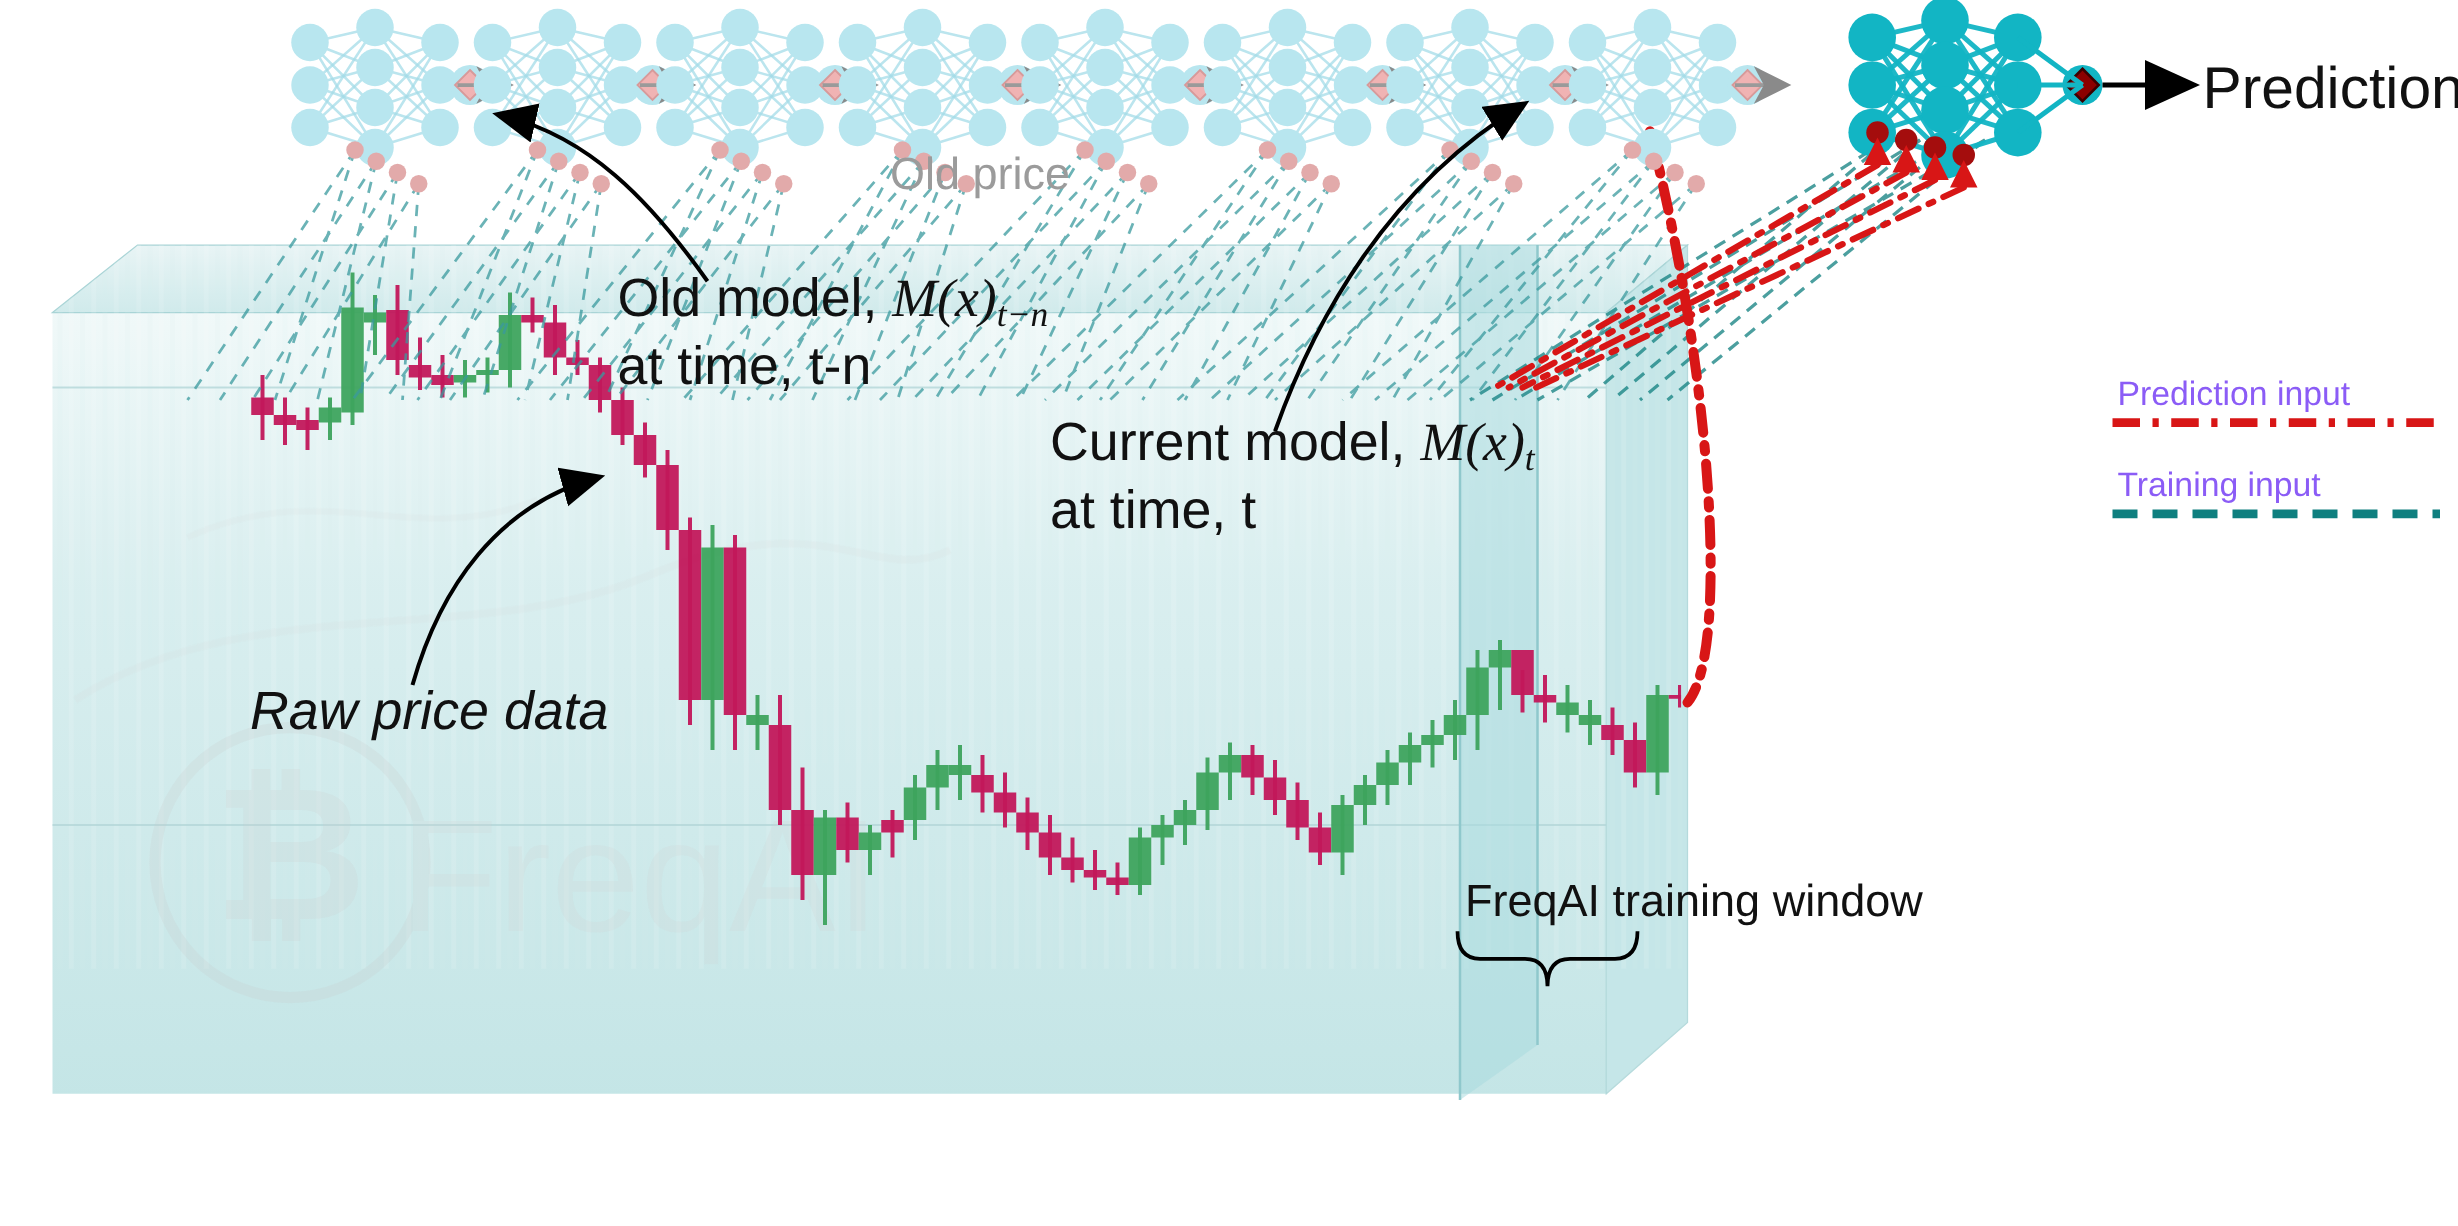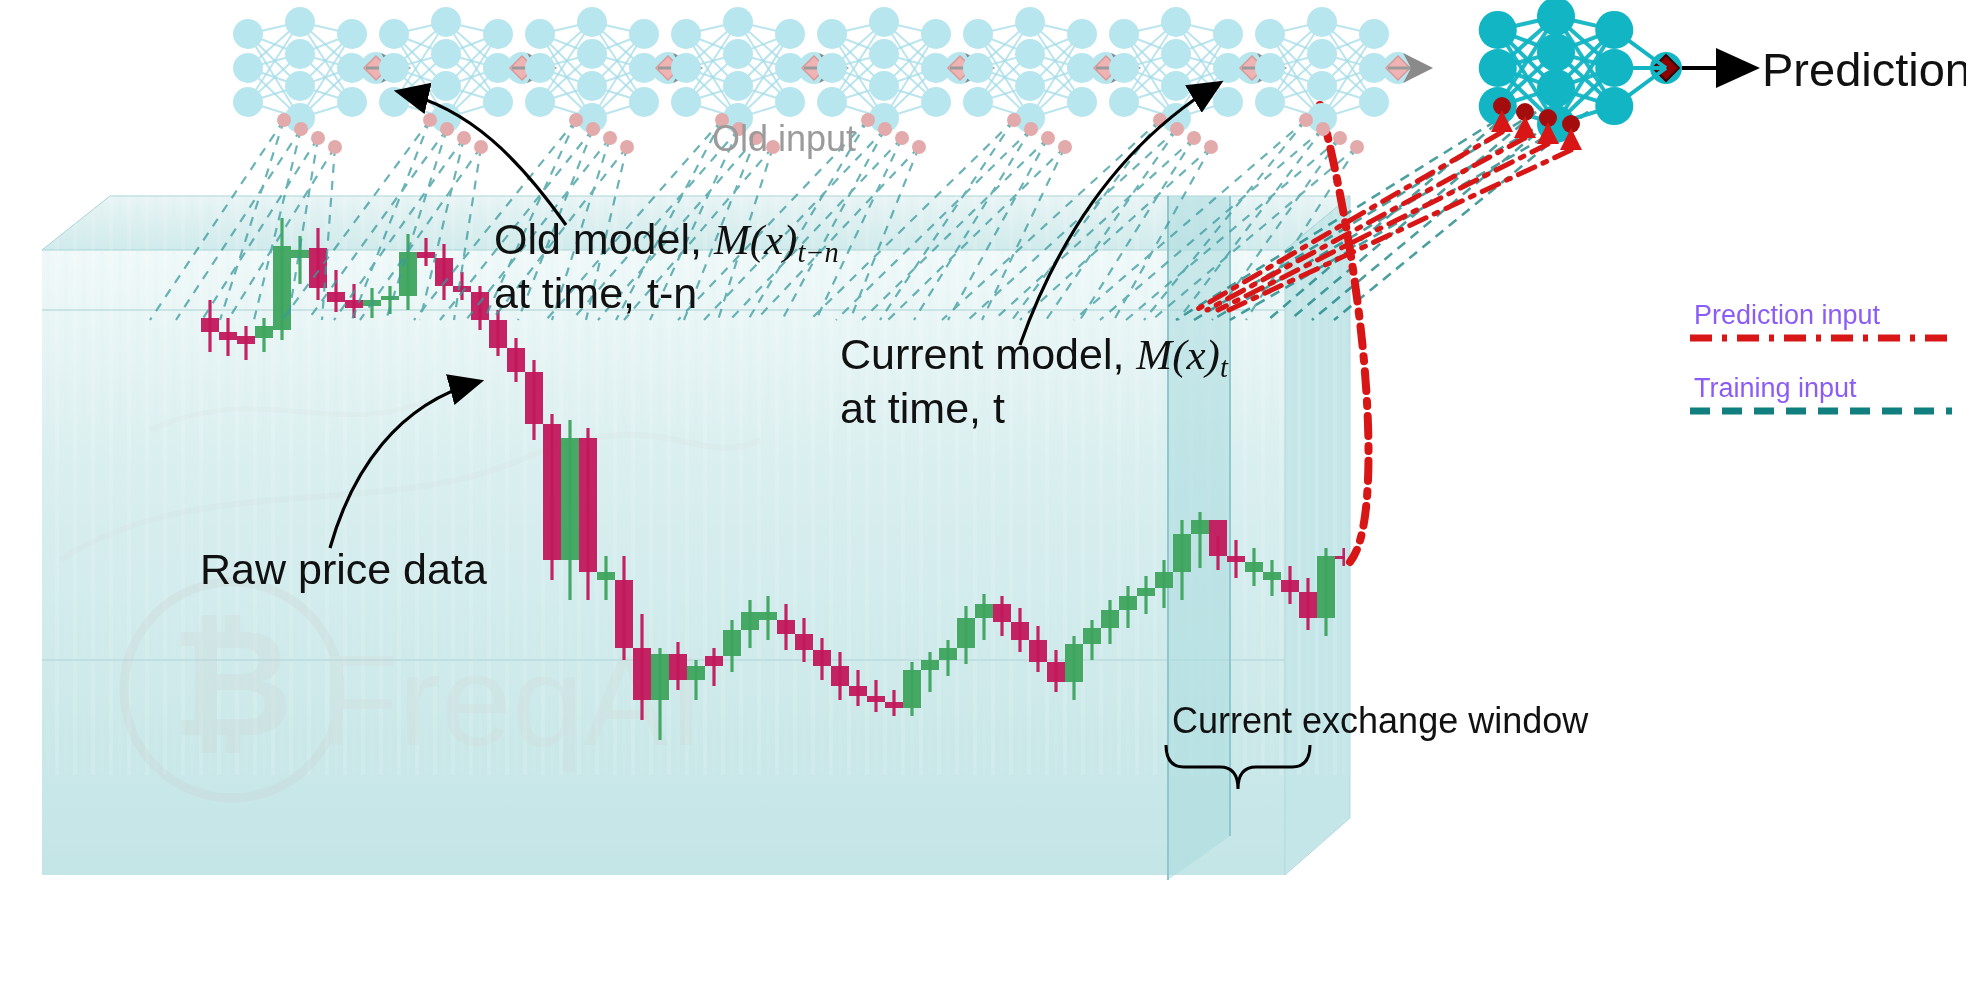--- a/index.html
+++ b/index.html
@@ -837,43 +837,43 @@
 
     <path d="M1020,345 C 1052,255 1110,150 1218,84" fill="none" stroke="#000" stroke-width="3.2" marker-end="url(#arrowBlack)"></path>
 
     <path d="M330,548 C 352,470 398,404 478,382" fill="none" stroke="#000" stroke-width="3.2" marker-end="url(#arrowBlack)"></path>
 
     <line x1="1682" y1="68" x2="1752" y2="68" stroke="#000" stroke-width="4" marker-end="url(#arrowBlack)"></line>
 
     <path d="M1166,745 q0,22 18,22 l36,0 q18,0 18,22 q0,-22 18,-22 l36,0 q18,0 18,-22" fill="none" stroke="#000" stroke-width="3"></path>
   </svg>
 
-  <div class="txt lbl-old-models" style="left:712px;top:118px;">Old input</div>
+  <div class="txt lbl-old-models" style="left:712px;top:118px;">Old price</div>
 
   <div class="txt lbl-big" style="left:840px;top:330px;">
     <span>
       <span>Current model, </span><span class="mathi">M(x)</span><span class="sub">t</span>
     </span><br>
     <span>at time, t</span>
   </div>
 
   <div class="txt lbl-big" style="left:494px;top:215px;">
     <span>
       <span>Old model, </span><span class="mathi">M(x)</span><span class="sub">t−n</span>
     </span><br>
     <span>at time, t-n</span>
   </div>
 
-  <div class="txt lbl-big" style="left:200px;top:545px;">
+  <div class="txt lbl-big" style="left:200px;top:545px;font-style:italic;">
     <span>Raw price data</span><br>
   </div>
 
   <div class="txt lbl-pred" style="left:1762px;top:42px;">Prediction</div>
 
-  <div class="txt lbl-window" style="left:1172px;top:700px;">Current exchange window</div>
+  <div class="txt lbl-window" style="left:1172px;top:700px;">FreqAI training window</div>
 
   <div style="position:absolute;left:1688px;top:300px;width:270px;">
     <div style="margin-bottom:6px;">
       <div class="lbl-legend" style="text-align:left;padding-left:6px;">Prediction input</div>
       <svg width="266" height="14" style="display:block;">
         <line x1="2" y1="7" x2="264" y2="7" stroke="#d81616" stroke-width="7" stroke-dasharray="22 10 5 10"></line>
       </svg>
     </div>
     <div style="margin-top:28px;">
       <div class="lbl-legend" style="text-align:left;padding-left:6px;">Training input</div>

